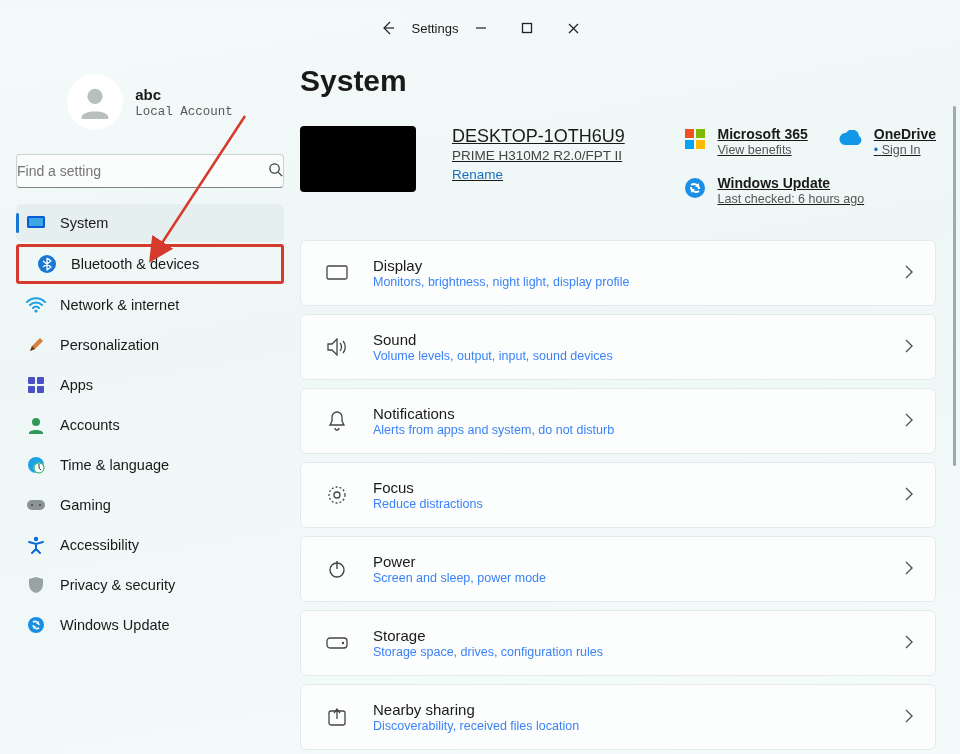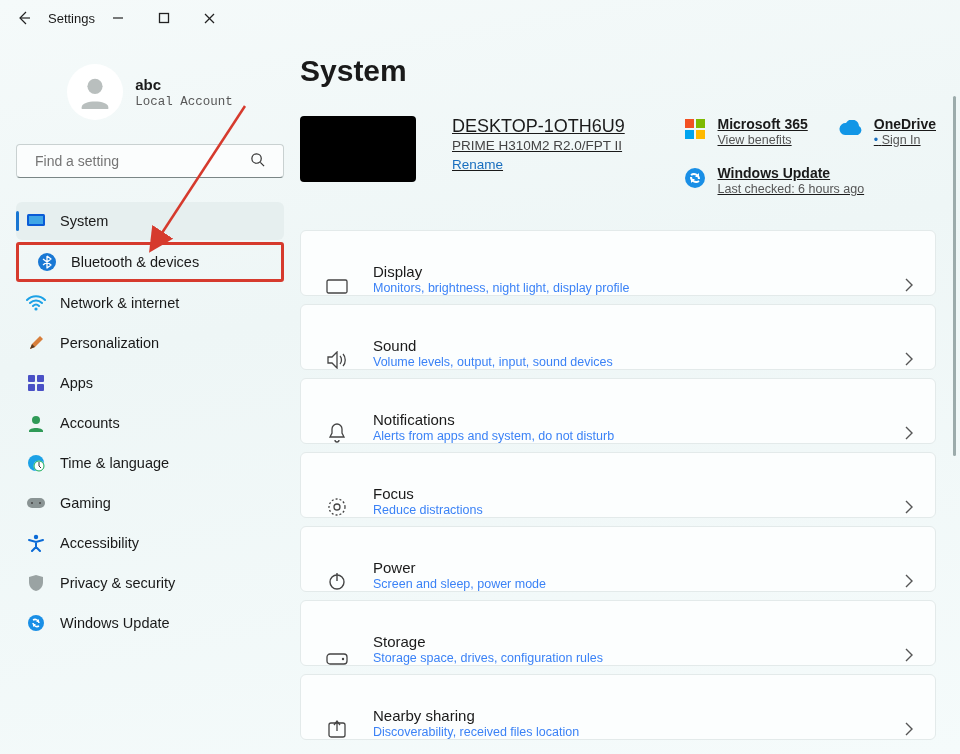--- a/index.html
+++ b/index.html
@@ -16,22 +16,23 @@
   .window {
     background: linear-gradient(170deg, #f5fafa 0%, #eef6f6 40%, #f5fbfb 100%);
     width: 100%;
     height: 100%;
     position: relative;
   }
   .titlebar {
     height: 36px;
     display: flex;
     align-items: center;
-    justify-content: flex-start;
+    justify-content: center;
     padding: 0 0 0 16px;
+    margin-top: 10px;
   }
   .tb-left { display: flex; align-items: center; gap: 16px; }
   .back-btn { cursor: pointer; display:flex; align-items:center;}
   .tb-title { font-size: 13px; }
   .tb-right { display: flex; }
   .win-btn {
     width: 46px; height: 36px; display:flex; align-items:center; justify-content:center;
     color:#3a3a3a; cursor:pointer;
   }
   .layout { display: flex; height: calc(100% - 36px); }
@@ -49,22 +50,22 @@
   }
   .avatar svg { width:38px; height:38px; }
   .profile-name { font-size:15px; font-weight:600;}
   .profile-sub { font-size:12.5px; color:#585858; margin-top:2px;font-family:Liberation Mono, monospace;}
   .searchbox {
     display:flex; align-items:center;
     background:#fbfdfd;
     border:1px solid #c9d1d1;
     border-bottom:1.5px solid #7a8686;
     border-radius:4px;
-    padding:0 18px; height:34px;
-    margin-bottom:24px;
+    padding:0 0; height:34px;
+    margin-bottom:16px;
   }
   .searchbox input {
     border:none; outline:none; background:transparent; flex:1; font-size:14px; color:#444;
   }
   .searchbox .sicon { color:#3a3a3a; }
   .nav { display:flex; flex-direction:column; gap:2px;}
   .nav-item {
     display:flex; align-items:center; gap:14px;
     height:38px; padding:0 10px;
     border-radius:6px;
@@ -95,21 +96,21 @@
   .hc-ico { width:26px; height:26px; display:flex; align-items:center; justify-content:center;}
   .hc-title { font-weight:600; font-size:14px;}
   .hc-sub { font-size:12.5px; color:#555; margin-top:1px;}
   .od-bullet { color:#1a6fbf; }
   .setting-list { display:flex; flex-direction:column; gap:8px; padding-bottom:12px;}
   .setting-item {
     background:#fcfefe;
     border:1px solid #e3eaea;
     border-radius:6px;
     height:66px;
-    display:flex; align-items:flex-end;
+    display:flex; align-items:center;
     padding:0 22px;
     cursor:pointer;
   }
   .si-icon { width:28px; display:flex; align-items:center; justify-content:center; margin-right:22px;}
   .si-text { flex:1; }
   .si-title { font-size:15px; }
   .si-sub { font-size:12.5px; color:#3b82f6; margin-top:1px;}
   .si-chev { color:#555; }
   .arrow-annot {
     position:absolute; left:145px; top:96px; pointer-events:none;

